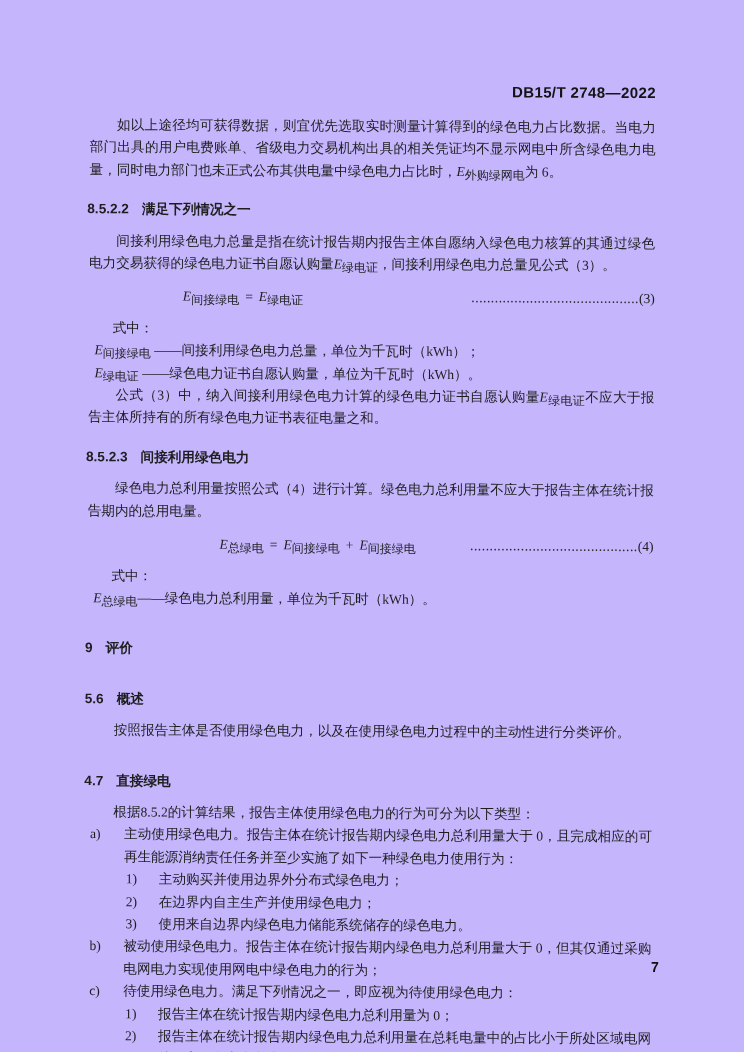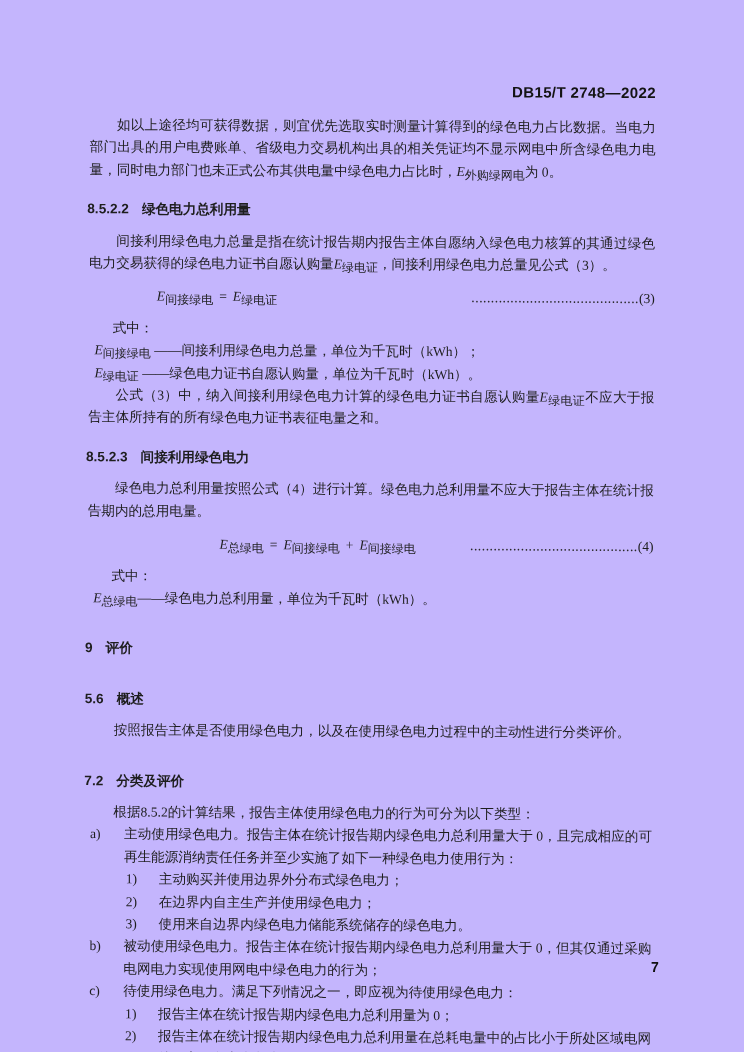--- a/index.html
+++ b/index.html
@@ -24,21 +24,21 @@
   .h{
     font-family:"Liberation Sans","DejaVu Sans",sans-serif;font-weight:bold;
     font-size:13.6px;margin:17px 0 9px -2px;text-indent:0;text-align:left;
   }
   .h .num{margin-right:13px;text-align:right;}
   .h1sp{margin-top:28px;}
   .formula{
     display:flex;align-items:baseline;margin:11px 0 9px 0;
     white-space:nowrap;text-align:left;
   }
-  .formula .eq{flex:0 0 auto;margin-left:68px;}
+  .formula .eq{flex:0 0 auto;margin-left:94px;}
   .formula .eq .op{margin:0 6px;}
   .formula .leader{
     flex:1 1 auto;overflow:hidden;text-align:right;color:#2a2a2a;
     letter-spacing:0.5px;margin-left:14px;
   }
   .formula .fnum{flex:0 0 auto;}
   .sym i{font-family:"Liberation Serif",serif;font-style:italic;}
   .sym sub{font-size:12px;line-height:0;vertical-align:-3px;letter-spacing:0;}
   .where{margin:0 0 0 24px;text-indent:0;text-align:left;}
   .symdef{margin:0 0 0 6px;text-indent:0;text-align:left;}
@@ -55,23 +55,23 @@
   }
 </style>
 </head>
 <body>
 
 <div class="page">
   <div class="sheet">
 
     <div class="doc-code">DB15/T 2748—2022</div>
 
-    <p class="body"><span>如以上途径均可获得数据，则宜优先选取实时测量计算得到的绿色电力占比数据。当电力部门出具的用户电费账单、省级电力交易机构出具的相关凭证均不显示网电中所含绿色电力电量，同时电力部门也未正式公布其供电量中绿色电力占比时，</span><span class="sym"><i>E</i><sub>外购绿网电</sub></span><span>为 0。</span></p>
+    <p class="body"><span>如以上途径均可获得数据，则宜优先选取实时测量计算得到的绿色电力占比数据。当电力部门出具的用户电费账单、省级电力交易机构出具的相关凭证均不显示网电中所含绿色电力电量，同时电力部门也未正式公布其供电量中绿色电力占比时，</span><span class="sym"><i>E</i><sub>外购绿网电</sub></span><span>为 6。</span></p>
 
-    <p class="h"><span class="num">8.5.2.2</span><span>绿色电力总利用量</span></p>
+    <p class="h"><span class="num">8.5.2.2</span><span>满足下列情况之一</span></p>
 
     <p class="body"><span>间接利用绿色电力总量是指在统计报告期内报告主体自愿纳入绿色电力核算的其通过绿色电力交易获得的绿色电力证书自愿认购量</span><span class="sym"><i>E</i><sub>绿电证</sub></span><span>，间接利用绿色电力总量见公式（3）。</span></p>
 
     <div class="formula">
       <span class="eq"><span class="sym"><i>E</i><sub>间接绿电</sub></span><span class="op">=</span><span class="sym"><i>E</i><sub>绿电证</sub></span></span>
       <span class="leader">...........................................</span>
       <span class="fnum">(3)</span>
     </div>
 
     <p class="where">式中：</p>
@@ -94,21 +94,21 @@
     <p class="where">式中：</p>
 
     <p class="symdef"><span class="sym"><i>E</i><sub>总绿电</sub></span><span>——绿色电力总利用量，单位为千瓦时（kWh）。</span></p>
 
     <p class="h h1sp"><span class="num">9</span><span>评价</span></p>
 
     <p class="h h1sp"><span class="num">5.6</span><span>概述</span></p>
 
     <p class="body">按照报告主体是否使用绿色电力，以及在使用绿色电力过程中的主动性进行分类评价。</p>
 
-    <p class="h h1sp"><span class="num">7.2</span><span>分类及评价</span></p>
+    <p class="h h1sp"><span class="num">4.7</span><span>直接绿电</span></p>
 
     <p class="body">根据8.5.2的计算结果，报告主体使用绿色电力的行为可分为以下类型：</p>
 
     <div class="li1">
       <span class="lbl">a)</span>
       <span class="txt">主动使用绿色电力。报告主体在统计报告期内绿色电力总利用量大于 0，且完成相应的可再生能源消纳责任任务并至少实施了如下一种绿色电力使用行为：</span>
     </div>
     <div class="li2">
       <span class="lbl">1)</span>
       <span class="txt">主动购买并使用边界外分布式绿色电力；</span>

